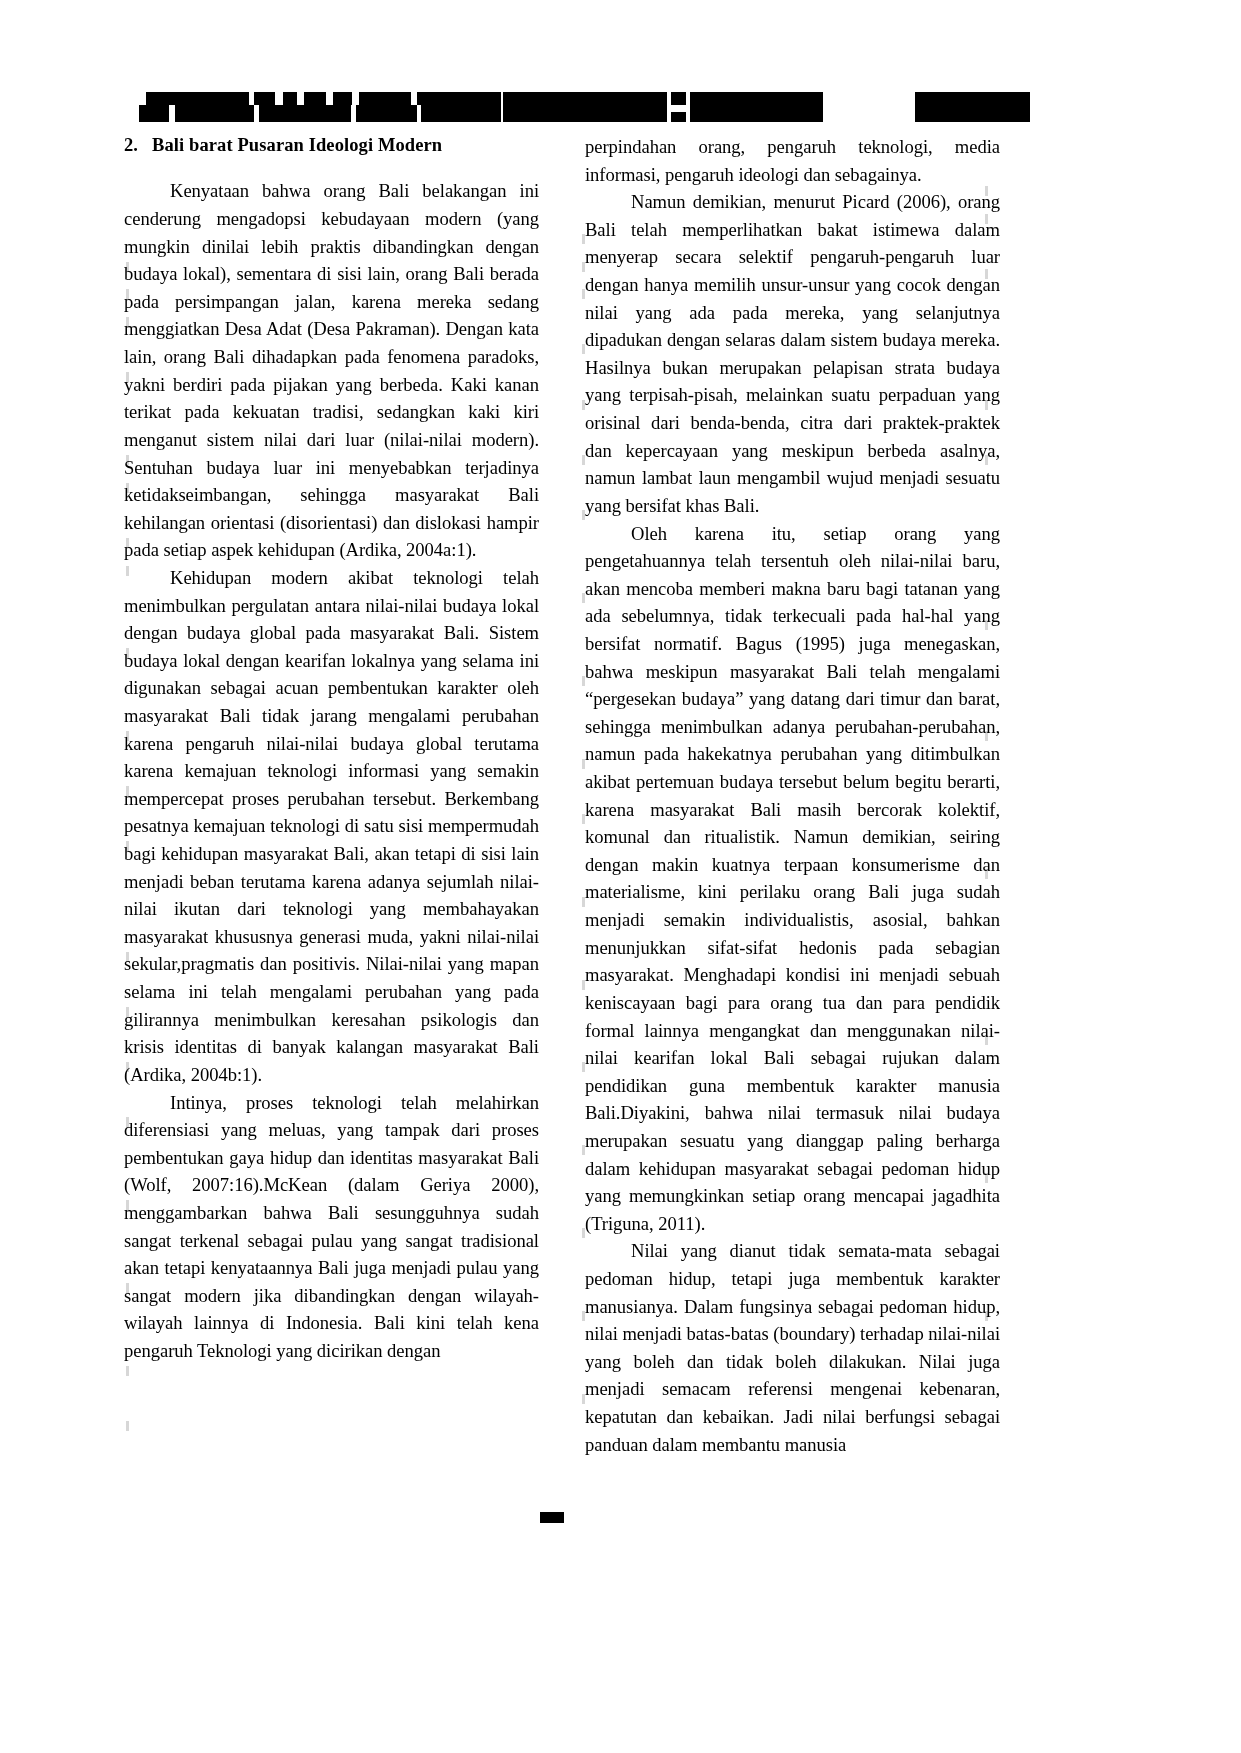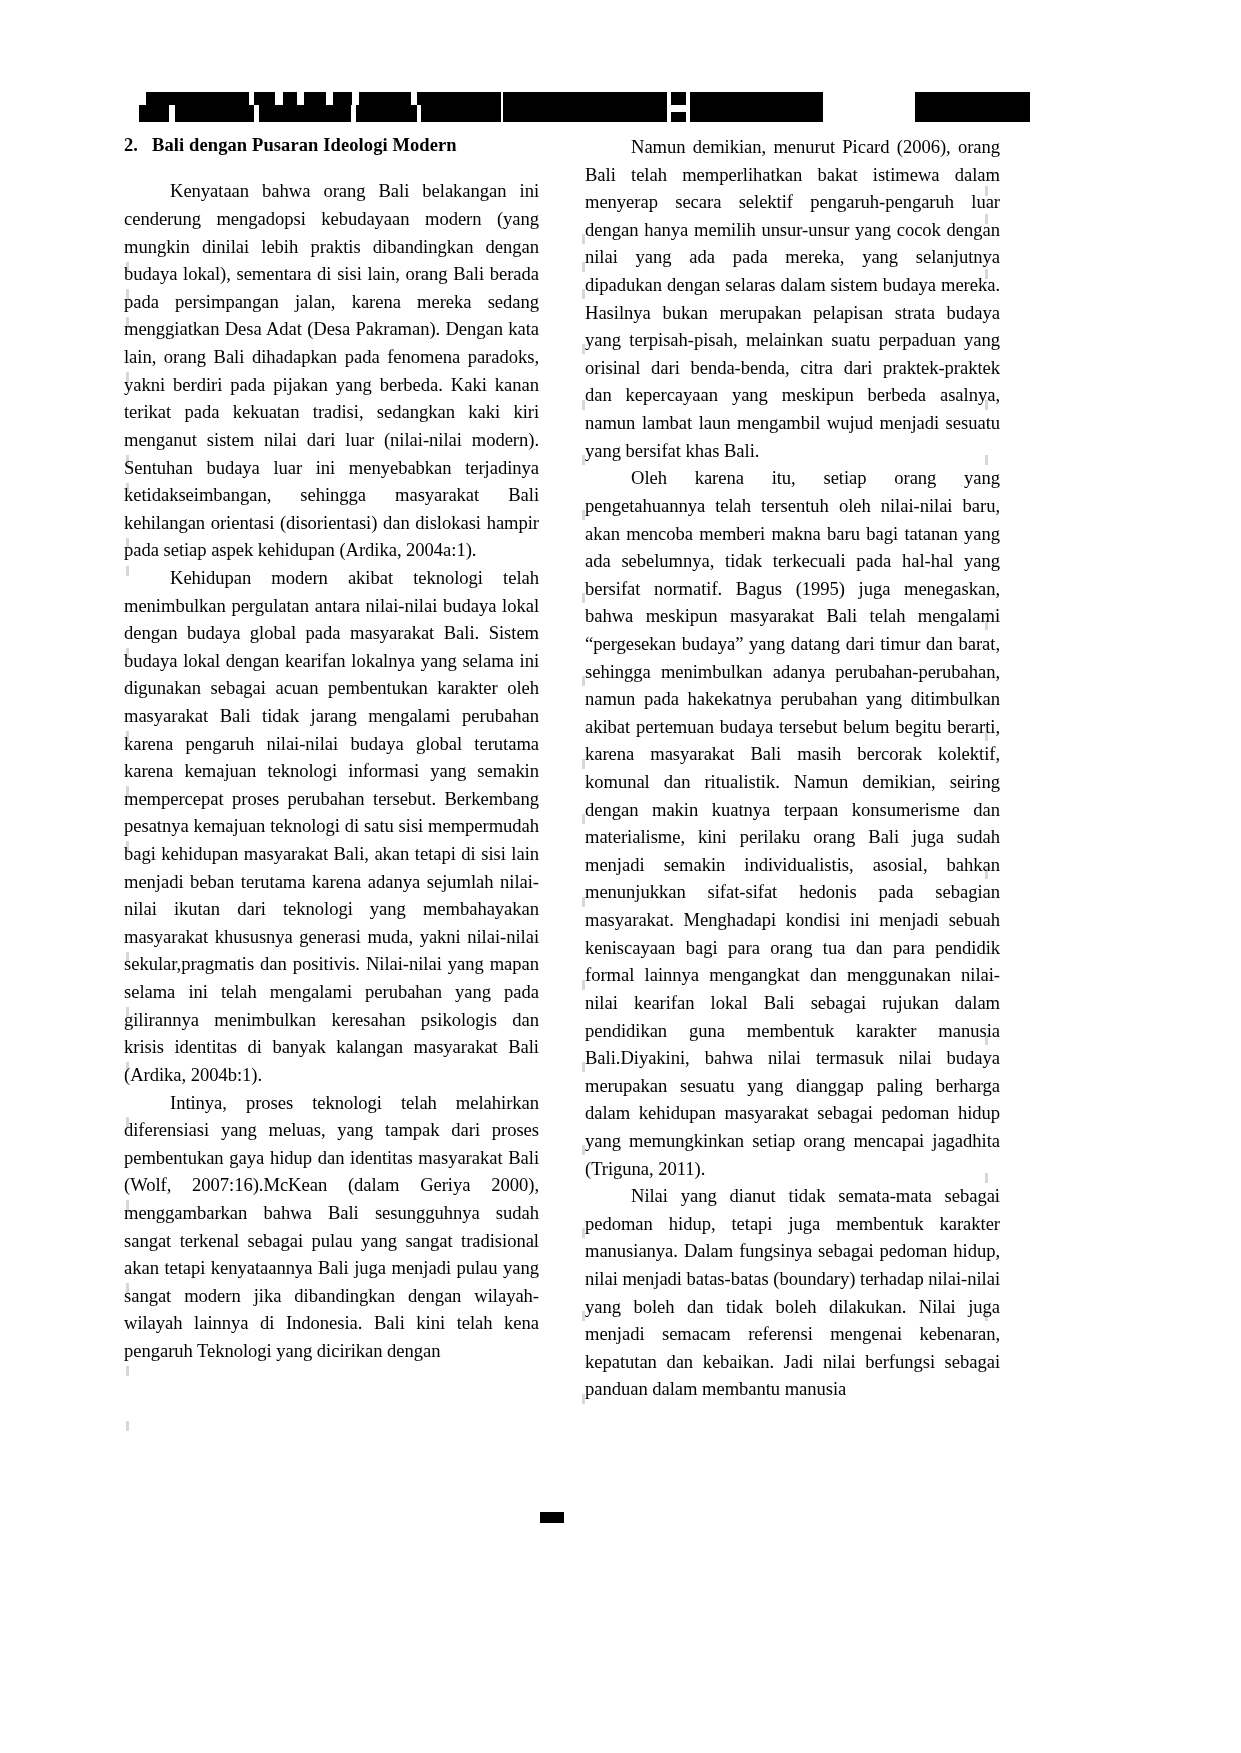--- a/index.html
+++ b/index.html
@@ -174,31 +174,32 @@
   <div class="speckle" style="left:985px; top:1035px;"></div>
   <div class="speckle" style="left:985px; top:1173px;"></div>
   <div class="speckle" style="left:985px; top:1311px;"></div>
 
   <div class="columns">
 
     <div class="column">
 
       <h2 class="section-heading">
         <span class="num">2.</span>
-        <span class="title">Bali dengan Pusaran Ideologi Modern</span>
+        <span class="title">Bali barat Pusaran Ideologi Modern</span>
       </h2>
 
       <p class="body-par">Kenyataan bahwa orang Bali belakangan ini cenderung mengadopsi kebudayaan modern (yang mungkin dinilai lebih praktis dibandingkan dengan budaya lokal), sementara di sisi lain, orang Bali berada pada persimpangan jalan, karena mereka sedang menggiatkan Desa Adat (Desa Pakraman). Dengan kata lain, orang Bali dihadapkan pada fenomena paradoks, yakni berdiri pada pijakan yang berbeda. Kaki kanan terikat pada kekuatan tradisi, sedangkan kaki kiri menganut sistem nilai dari luar (nilai-nilai modern). Sentuhan budaya luar ini menyebabkan terjadinya ketidakseimbangan, sehingga masyarakat Bali kehilangan orientasi (disorientasi) dan dislokasi hampir pada setiap aspek kehidupan (Ardika, 2004a:1).</p>
       <p class="body-par">Kehidupan modern akibat teknologi telah menimbulkan pergulatan antara nilai-nilai budaya lokal dengan budaya global pada masyarakat Bali. Sistem budaya lokal dengan kearifan lokalnya yang selama ini digunakan sebagai acuan pembentukan karakter oleh masyarakat Bali tidak jarang mengalami perubahan karena pengaruh nilai-nilai budaya global terutama karena kemajuan teknologi informasi yang semakin mempercepat proses perubahan tersebut. Berkembang pesatnya kemajuan teknologi di satu sisi mempermudah bagi kehidupan masyarakat Bali, akan tetapi di sisi lain menjadi beban terutama karena adanya sejumlah nilai-nilai ikutan dari teknologi yang membahayakan masyarakat khususnya generasi muda, yakni nilai-nilai sekular,pragmatis dan positivis. Nilai-nilai yang mapan selama ini telah mengalami perubahan yang pada gilirannya menimbulkan keresahan psikologis dan krisis identitas di banyak kalangan masyarakat Bali (Ardika, 2004b:1).</p>
       <p class="body-par">Intinya, proses teknologi telah melahirkan diferensiasi yang meluas, yang tampak dari proses pembentukan gaya hidup dan identitas masyarakat Bali (Wolf, 2007:16).McKean (dalam Geriya 2000), menggambarkan bahwa Bali sesungguhnya sudah sangat terkenal sebagai pulau yang sangat tradisional akan tetapi kenyataannya Bali juga menjadi pulau yang sangat modern jika dibandingkan dengan wilayah-wilayah lainnya di Indonesia. Bali kini telah kena pengaruh Teknologi yang dicirikan dengan</p>
 
     </div>
 
     <div class="column">
 
+      <p class="body-par cont">perpindahan orang, pengaruh teknologi, media informasi, pengaruh ideologi dan sebagainya.</p>
       <p class="body-par">Namun demikian, menurut Picard (2006), orang Bali telah memperlihatkan bakat istimewa dalam menyerap secara selektif pengaruh-pengaruh luar dengan hanya memilih unsur-unsur yang cocok dengan nilai yang ada pada mereka, yang selanjutnya dipadukan dengan selaras dalam sistem budaya mereka. Hasilnya bukan merupakan pelapisan strata budaya yang terpisah-pisah, melainkan suatu perpaduan yang orisinal dari benda-benda, citra dari praktek-praktek dan kepercayaan yang meskipun berbeda asalnya, namun lambat laun mengambil wujud menjadi sesuatu yang bersifat khas Bali.</p>
       <p class="body-par">Oleh karena itu, setiap orang yang pengetahuannya telah tersentuh oleh nilai-nilai baru, akan mencoba memberi makna baru bagi tatanan yang ada sebelumnya, tidak terkecuali pada hal-hal yang bersifat normatif. Bagus (1995) juga menegaskan, bahwa meskipun masyarakat Bali telah mengalami “pergesekan budaya” yang datang dari timur dan barat, sehingga menimbulkan adanya perubahan-perubahan, namun pada hakekatnya perubahan yang ditimbulkan akibat pertemuan budaya tersebut belum begitu berarti, karena masyarakat Bali masih bercorak kolektif, komunal dan ritualistik. Namun demikian, seiring dengan makin kuatnya terpaan konsumerisme dan materialisme, kini perilaku orang Bali juga sudah menjadi semakin individualistis, asosial, bahkan menunjukkan sifat-sifat hedonis pada sebagian masyarakat. Menghadapi kondisi ini menjadi sebuah keniscayaan bagi para orang tua dan para pendidik formal lainnya mengangkat dan menggunakan nilai-nilai kearifan lokal Bali sebagai rujukan dalam pendidikan guna membentuk karakter manusia Bali.Diyakini, bahwa nilai termasuk nilai budaya merupakan sesuatu yang dianggap paling berharga dalam kehidupan masyarakat sebagai pedoman hidup yang memungkinkan setiap orang mencapai jagadhita (Triguna, 2011).</p>
       <p class="body-par">Nilai yang dianut tidak semata-mata sebagai pedoman hidup, tetapi juga membentuk karakter manusianya. Dalam fungsinya sebagai pedoman hidup, nilai menjadi batas-batas (boundary) terhadap nilai-nilai yang boleh dan tidak boleh dilakukan. Nilai juga menjadi semacam referensi mengenai kebenaran, kepatutan dan kebaikan. Jadi nilai berfungsi sebagai panduan dalam membantu manusia</p>
 
     </div>
 
   </div>
 
   <div class="footer-mark"></div>
 

